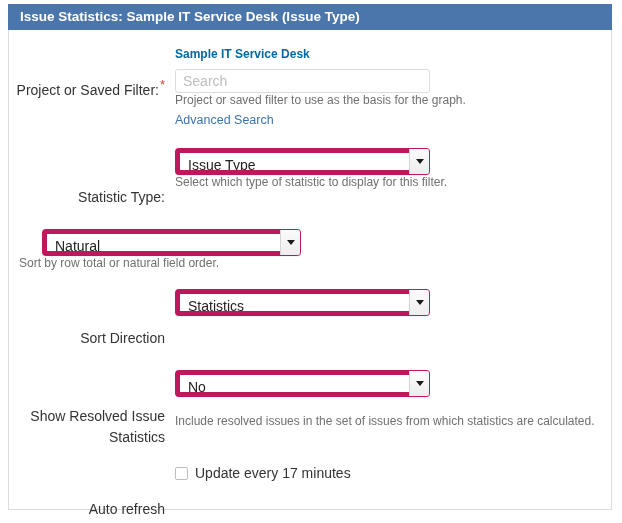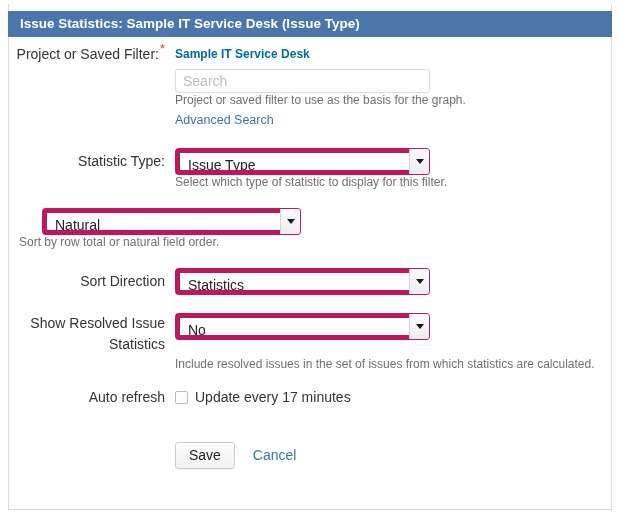--- a/index.html
+++ b/index.html
@@ -25,21 +25,21 @@
     height: 506px;
     border: 1px solid #dcdcdc;
     border-top: none;
     background: #ffffff;
     box-sizing: border-box;
   }
 
   .panel-header {
     position: absolute;
     left: 8px;
-    top: 11px;
+    top: 4px;
     width: 604px;
     height: 26px;
     background: #4a76ab;
     box-sizing: border-box;
     color: #ffffff;
     font-weight: bold;
     font-size: 13.5px;
     line-height: 26px;
     padding-left: 12px;
     white-space: nowrap;
@@ -62,20 +62,21 @@
   .label-col {
     width: 156px;
     flex: 0 0 156px;
     text-align: right;
     padding-right: 0;
     color: #333333;
     font-size: 14px;
     line-height: 17px;
     box-sizing: border-box;
     position: relative;
+    margin-top: 36px;
   }
 
   .label-col .req {
     color: #d04437;
     font-size: 13px;
     vertical-align: super;
     line-height: 0;
     margin-left: 1px;
   }
 

